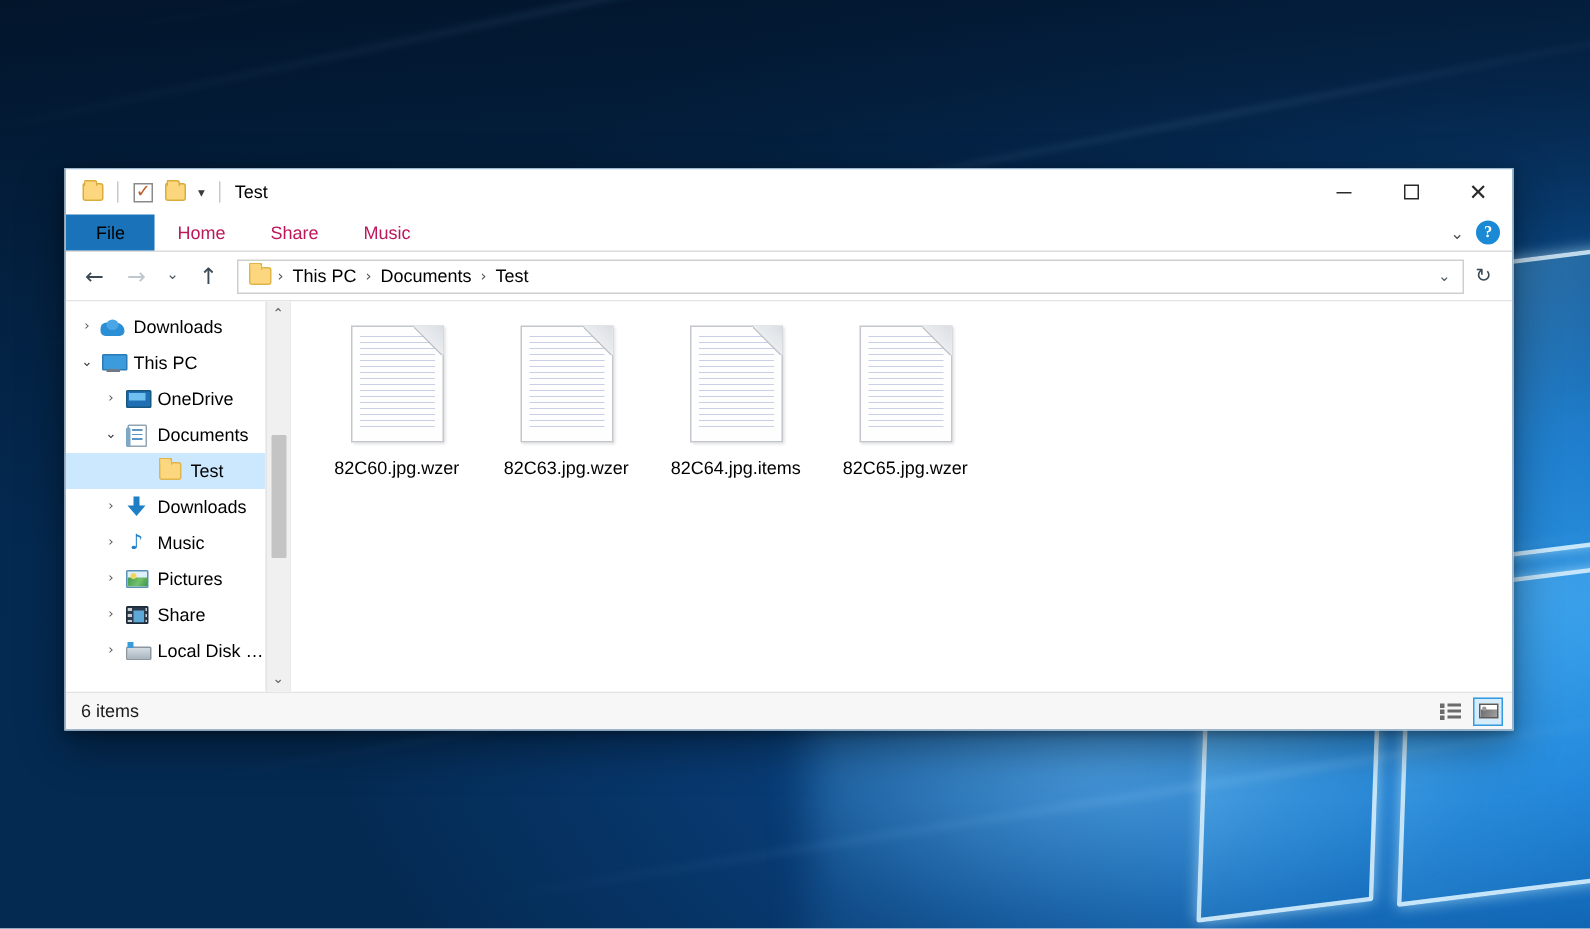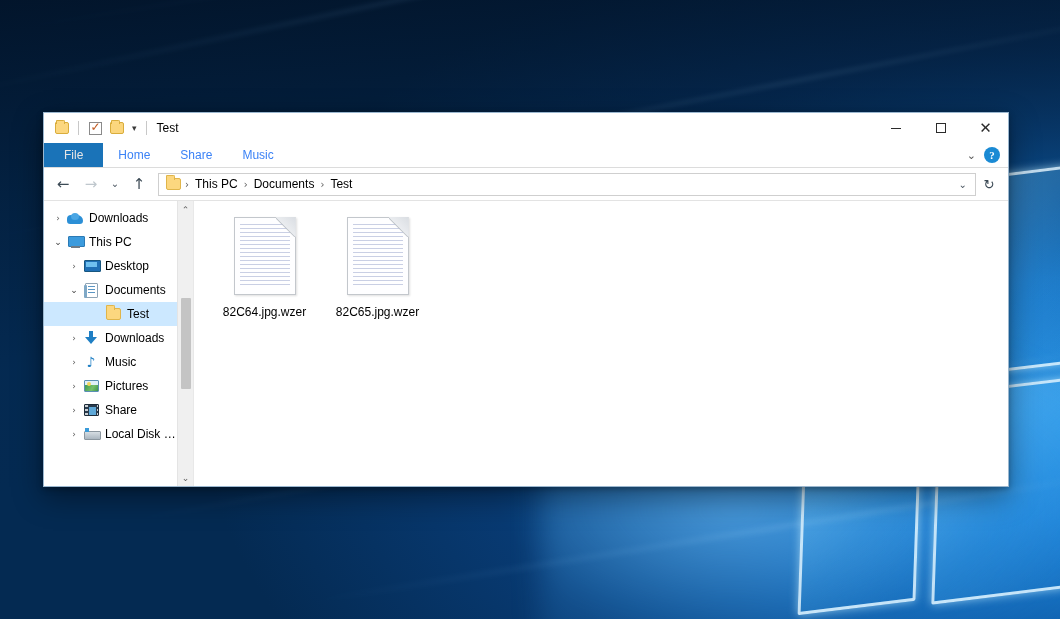--- a/index.html
+++ b/index.html
@@ -122,24 +122,24 @@
   .gl-close { font-size: 15px; line-height: 1; font-family: "DejaVu Sans", sans-serif; }
 
   
   .ribbon {
     height: 25px; display: flex; align-items: stretch;
     background: #ffffff; border-bottom: 1px solid #dcdcdc;
     flex: none;
   }
   .tab {
     display: flex; align-items: center; padding: 0 15px;
-    font-size: 12px; color: #3b82f6;
+    font-size: 12px; color: #be185d;
   }
   .tab.file {
-    background: #1a73b8; color: #e5e5e5; padding: 0 20px;
+    background: #1a73b8; color: #000000; padding: 0 20px;
     font-size: 12px;
     text-align: right;
   }
   .ribbon-right { margin-left: auto; display: flex; align-items: center; gap: 8px; padding-right: 8px; }
   .rib-caret { font-size: 11px; color: #555; }
   .help-icon {
     width: 16px; height: 16px; border-radius: 50%;
     background: #1a8ad4; color: #fff;
     font-size: 11px; font-weight: bold;
     display: flex; align-items: center; justify-content: center;
@@ -452,21 +452,21 @@
               <span class="ticon">
                 <span class="ic-pc"></span>
               </span>
               <span class="tlabel">This PC</span>
             </div>
             <div class="trow ind2">
               <span class="tw">›</span>
               <span class="ticon">
                 <span class="ic-desktop"></span>
               </span>
-              <span class="tlabel">Desktop</span>
+              <span class="tlabel">OneDrive</span>
             </div>
             <div class="trow ind2">
               <span class="tw open">⌄</span>
               <span class="ticon">
                 <span class="ic-docs"></span>
               </span>
               <span class="tlabel">Documents</span>
             </div>
             <div class="trow ind3 sel">
               <span class="tw"></span>
@@ -521,29 +521,65 @@
       </div>
 
       <div class="content" id="filegrid">
           <div class="fitem">
             <div class="doc">
               <span class="doc-lines"></span>
               <span class="doc-corner-mask"></span>
               <span class="doc-corner-tri"></span>
               <span class="doc-corner-edge"></span>
             </div>
-            <div class="fname">82C64.jpg.wzer</div>
+            <div class="fname">82C60.jpg.wzer</div>
           </div>
           <div class="fitem">
             <div class="doc">
               <span class="doc-lines"></span>
               <span class="doc-corner-mask"></span>
               <span class="doc-corner-tri"></span>
               <span class="doc-corner-edge"></span>
             </div>
+            <div class="fname">82C63.jpg.wzer</div>
+          </div>
+          <div class="fitem">
+            <div class="doc">
+              <span class="doc-lines"></span>
+              <span class="doc-corner-mask"></span>
+              <span class="doc-corner-tri"></span>
+              <span class="doc-corner-edge"></span>
+            </div>
+            <div class="fname">82C64.jpg.items</div>
+          </div>
+          <div class="fitem">
+            <div class="doc">
+              <span class="doc-lines"></span>
+              <span class="doc-corner-mask"></span>
+              <span class="doc-corner-tri"></span>
+              <span class="doc-corner-edge"></span>
+            </div>
             <div class="fname">82C65.jpg.wzer</div>
           </div>
         </div>
     </div>
 
+    <div class="statusbar">
+      <span>6 items</span>
+      <div class="status-right">
+        <div class="vbtn">
+          <span class="g-details">
+            <span class="dcol" style="top:0"></span>
+              <span class="dline" style="top:0"></span>
+            <span class="dcol" style="top:4px"></span>
+              <span class="dline" style="top:4px"></span>
+            <span class="dcol" style="top:8px"></span>
+              <span class="dline" style="top:8px"></span>
+          </span>
+        </div>
+        <div class="vbtn active">
+          <span class="g-large"></span>
+        </div>
+      </div>
+    </div>
 
   </div>
 </div>
 
 </body></html>

